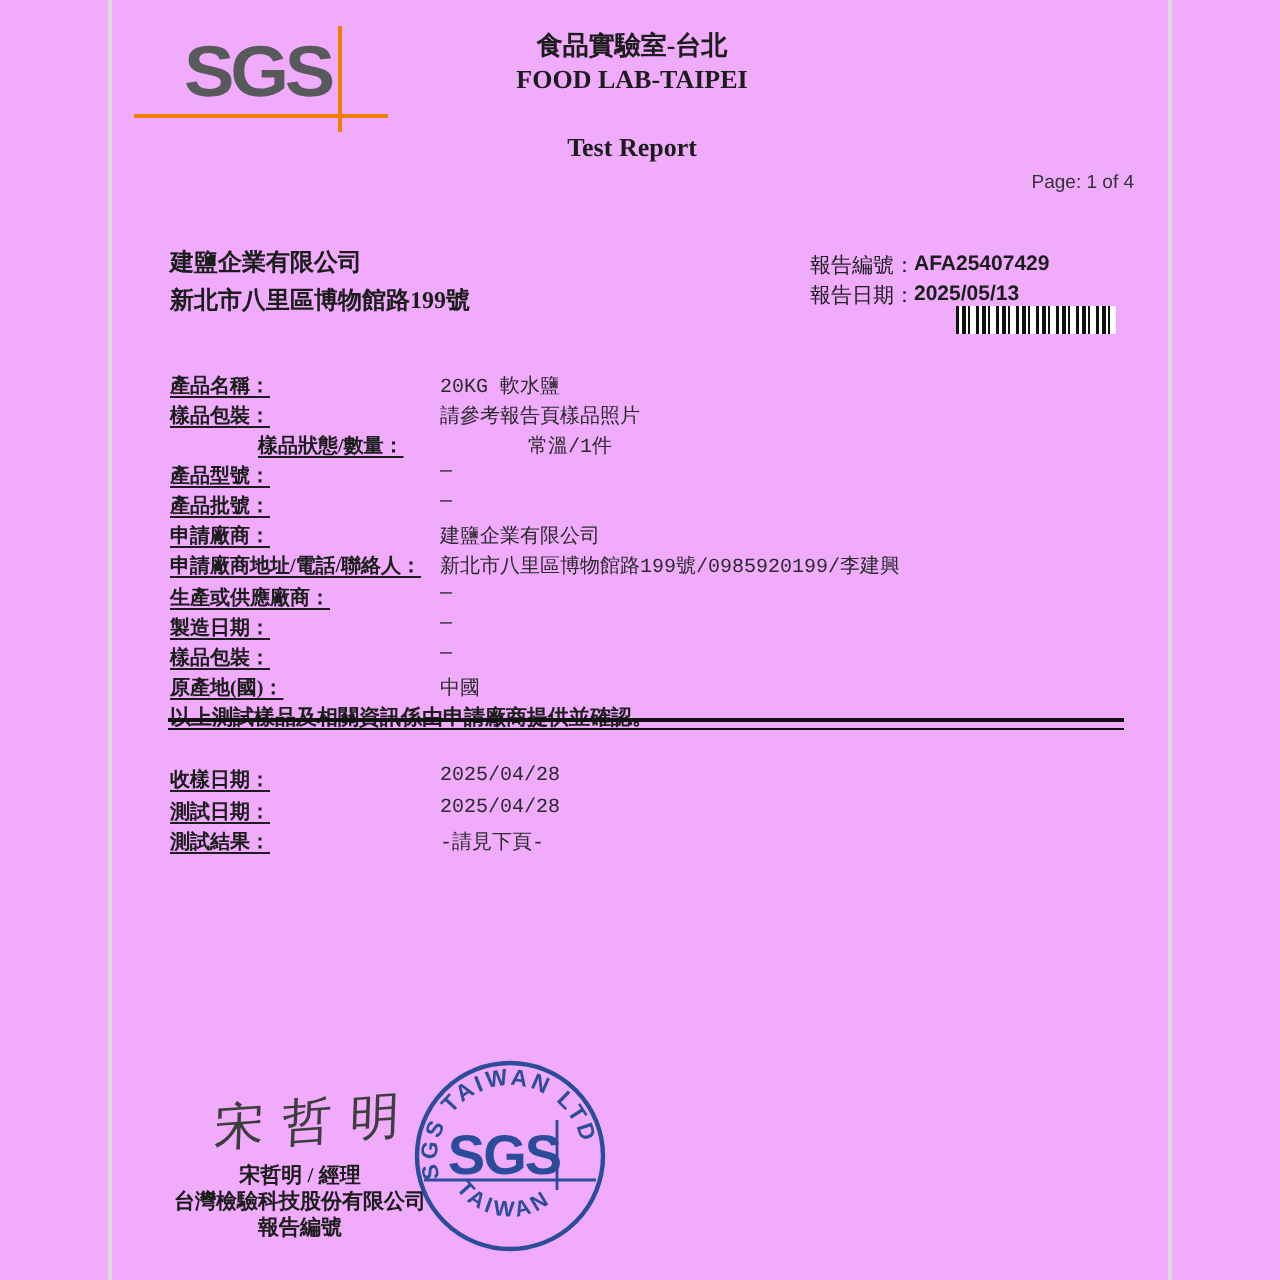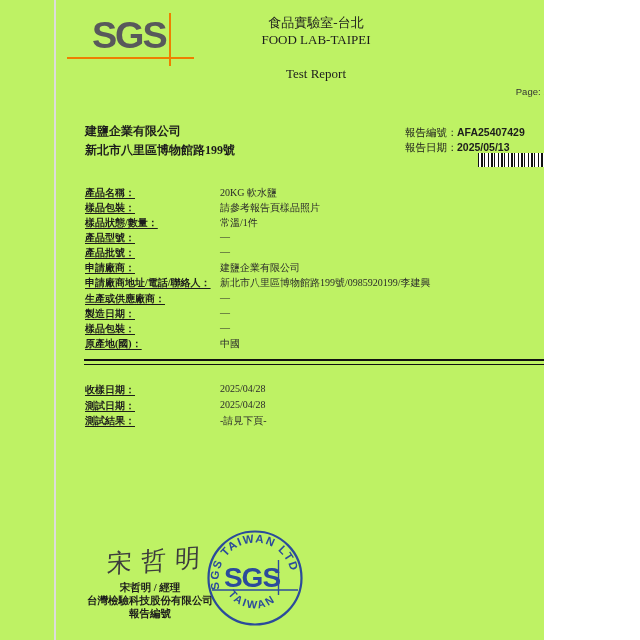--- a/index.html
+++ b/index.html
@@ -1,33 +1,33 @@
 <!DOCTYPE html>
 <html><head>
 <meta charset="utf-8">
 <style>
   html,body{margin:0;padding:0;background:#ffffff;}
   #page{
-    position:relative;width:544px;height:640px;background:#bef264;
+    position:relative;width:640px;height:640px;background:#f0abfc;
     font-family:"Liberation Serif","DejaVu Serif",serif;color:#1c1c1c;
     overflow:hidden;
   }
   
   .edge-line{position:absolute;top:0;bottom:0;width:2px;background:#dcdcdc;}
   
   .logo-text{
     position:absolute;left:92px;top:18px;
     font-family:"Liberation Sans","DejaVu Sans",sans-serif;
     font-weight:800;font-size:36px;line-height:36px;color:#58595b;
     letter-spacing:-2px;transform:scaleX(1.05);transform-origin:left;
   }
   .logo-hline{position:absolute;left:67px;top:57px;width:127px;height:2px;background:#ee7f00;}
   .logo-vline{position:absolute;left:169px;top:13px;width:2px;height:53px;background:#ee7f00;}
   
-  .hdr{position:absolute;left:196px;width:240px;text-align:center;font-weight:normal;font-size:13px;line-height:13px;}
+  .hdr{position:absolute;left:196px;width:240px;text-align:center;font-weight:bold;font-size:13px;line-height:13px;}
   .hdr.sp{letter-spacing:7px;text-indent:7px;}
   .page-ind{
     position:absolute;left:440px;top:86px;width:127px;text-align:right;
     font-family:"Liberation Sans","DejaVu Sans",sans-serif;font-size:9.5px;color:#333;
   }
   
   .client-line{position:absolute;left:85px;font-weight:bold;font-size:12px;}
   
   .meta-label{position:absolute;left:405px;font-weight:normal;font-size:10.5px;}
   .meta-value{position:absolute;left:457px;font-family:"Liberation Sans","DejaVu Sans",sans-serif;font-weight:bold;font-size:10.5px;}
@@ -36,21 +36,21 @@
     background:repeating-linear-gradient(90deg,#111 0 1.5px,#fff 1.5px 3px,#111 3px 5px,#fff 5px 6px,#111 6px 7px,#fff 7px 10px);
   }
   
   .frow{position:absolute;left:85px;width:480px;height:14px;font-size:10px;}
   .flabel{
     position:absolute;left:0;top:0;font-weight:bold;
     text-decoration:underline;text-underline-offset:2px;
   }
   .fvalue{
     position:absolute;left:135px;top:0;
-    font-family:Liberation Serif, serif;color:#2a2a2a;
+    font-family:Liberation Mono, monospace;color:#2a2a2a;
   }
   .note{position:absolute;left:85px;top:352px;font-weight:bold;font-size:10.5px;}
   .dbl-rule{
     position:absolute;left:84px;top:359px;width:478px;height:3px;
     border-top:2.5px solid #111;border-bottom:1px solid #111;box-sizing:content-box;
   }
   
   .sig-script{
     position:absolute;left:98px;top:544px;width:120px;text-align:center;
     font-size:25px;color:#3d3d3d;letter-spacing:9px;font-weight:300;
@@ -89,21 +89,21 @@
   <div class="barcode"></div>
 
   <div class="frow" style="top:186px;">
     <span class="flabel">產品名稱：</span>
     <span class="fvalue">20KG 軟水鹽</span>
   </div>
   <div class="frow" style="top:201px;">
     <span class="flabel">樣品包裝：</span>
     <span class="fvalue">請參考報告頁樣品照片</span>
   </div>
-  <div class="frow" style="top:216px;">
+  <div class="frow" style="top:216px;margin-left:44px;">
     <span class="flabel">樣品狀態/數量：</span>
     <span class="fvalue">常溫/1件</span>
   </div>
   <div class="frow" style="top:231px;">
     <span class="flabel">產品型號：</span>
     <span class="fvalue">—</span>
   </div>
   <div class="frow" style="top:246px;">
     <span class="flabel">產品批號：</span>
     <span class="fvalue">—</span>
@@ -126,20 +126,21 @@
   </div>
   <div class="frow" style="top:322px;">
     <span class="flabel">樣品包裝：</span>
     <span class="fvalue">—</span>
   </div>
   <div class="frow" style="top:337px;">
     <span class="flabel">原產地(國)：</span>
     <span class="fvalue">中國</span>
   </div>
 
+  <div class="note">以上測試樣品及相關資訊係由申請廠商提供並確認。</div>
   <div class="dbl-rule"></div>
 
   <div class="frow" style="top:383px;">
     <span class="flabel">收樣日期：</span>
     <span class="fvalue">2025/04/28</span>
   </div>
   <div class="frow" style="top:399px;">
     <span class="flabel">測試日期：</span>
     <span class="fvalue">2025/04/28</span>
   </div>

